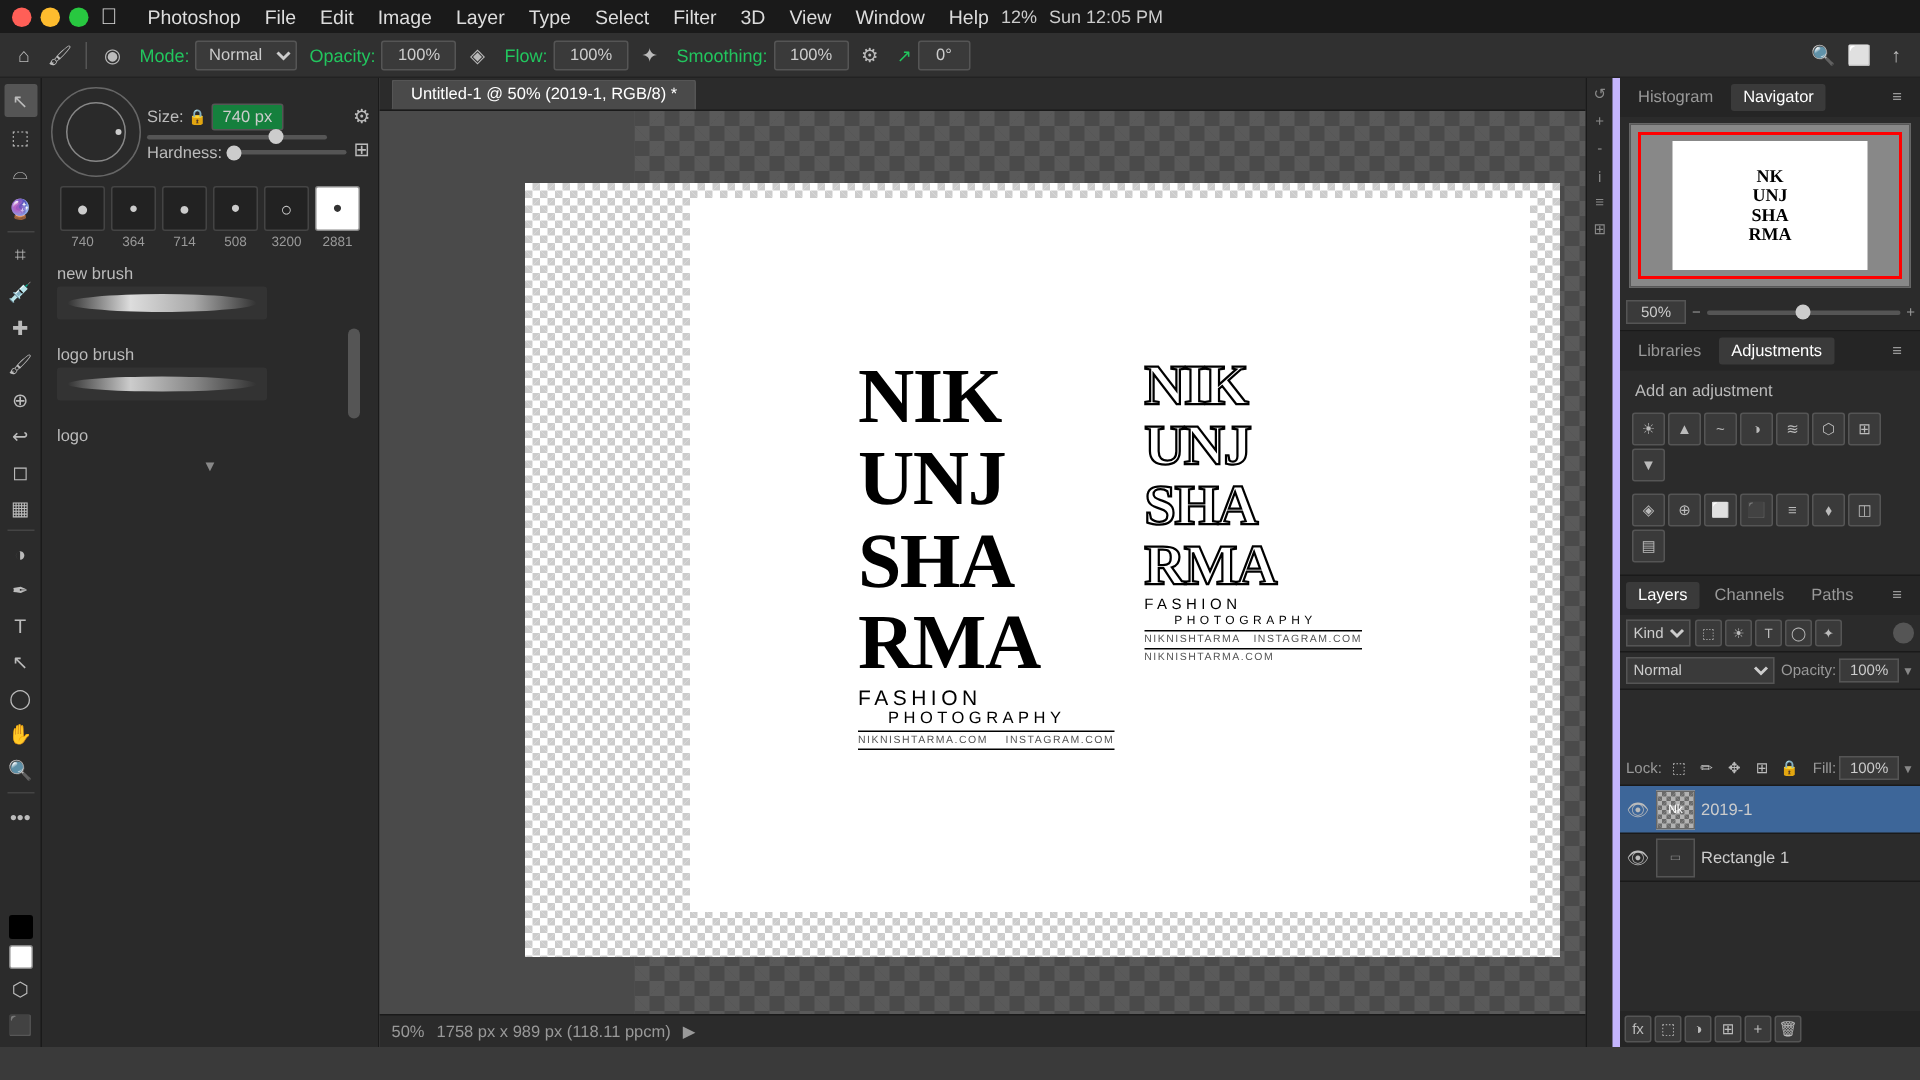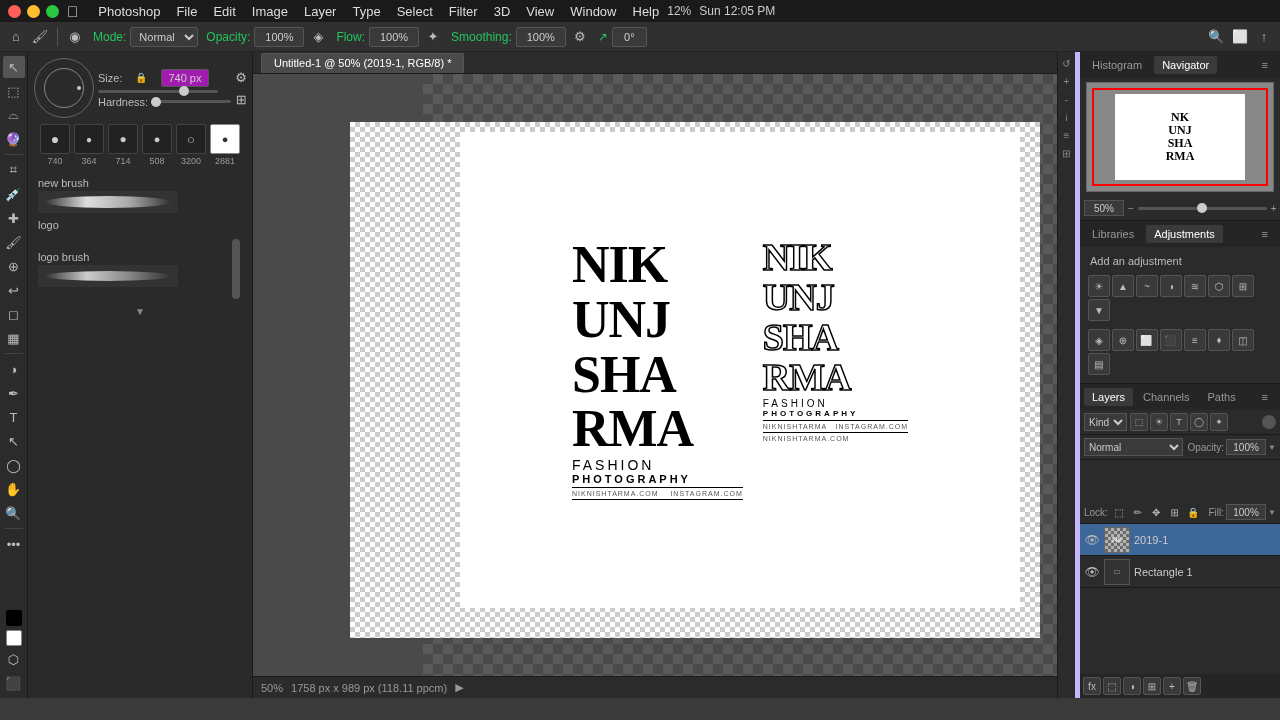--- a/index.html
+++ b/index.html
@@ -57,21 +57,21 @@
 
     
     #brush-panel {
       width: 225px; background: #2a2a2a; border-right: 1px solid #1a1a1a;
       flex-shrink: 0; padding: 6px;
     }
     .brush-panel-header {
       display: flex; align-items: center; justify-content: space-between; margin-bottom: 6px;
     }
     .brush-size-label { color: #bbb; font-size: 11px; }
-    .brush-size-input { width: 48px; height: 18px; background: #a21caf; border: 1px solid #555; color: #ccc; font-size: 11px; text-align: center; border-radius: 2px; }
+    .brush-size-input { width: 48px; height: 18px; background: #15803d; border: 1px solid #555; color: #ccc; font-size: 11px; text-align: center; border-radius: 2px; }
     .brush-hardness-label { color: #bbb; font-size: 11px; }
     .brush-preset-row {
       display: flex; gap: 4px; margin-bottom: 8px; justify-content: center;
     }
     .brush-preset { text-align: center; cursor: pointer; }
     .brush-preset-icon {
       width: 30px; height: 30px; background: #222; border: 1px solid #444;
       border-radius: 2px; display: flex; align-items: center; justify-content: center;
       color: #ccc; font-size: 8px;
     }
@@ -141,21 +141,21 @@
       line-height: 1.05; color: #000; letter-spacing: -1px;
       text-align: left;
     }
     .logo-text-outline {
       font-family: 'Georgia', serif; font-size: 52px; font-weight: 900;
       line-height: 1.05; color: transparent;
       -webkit-text-stroke: 1.5px #000;
       letter-spacing: -1px; text-align: left;
     }
     .fashion-text { font-size: 14px; font-weight: 400; letter-spacing: 3px; color: #000; font-family: 'Helvetica Neue', Arial, sans-serif; }
-    .photography-text { font-size: 11px; font-weight: 700; letter-spacing: 3px; color: #000; font-family: 'Helvetica Neue', Arial, sans-serif; }
+    .photography-text { font-size: 11px; font-weight: 400; letter-spacing: 3px; color: #000; font-family: 'Helvetica Neue', Arial, sans-serif; margin-left: 20px; }
     .small-text { font-size: 7px; color: #555; font-family: 'Helvetica Neue', Arial, sans-serif; letter-spacing: 1px; }
     .logo-block { display: flex; flex-direction: column; }
     .divider-line { width: 100%; height: 1px; background: #000; margin: 2px 0; }
 
     
     #status-bar {
       height: 22px; background: #2b2b2b; border-top: 1px solid #1a1a1a;
       display: flex; align-items: center; padding: 0 8px; gap: 8px;
     }
     .status-item { font-size: 11px; color: #999; }
@@ -325,21 +325,21 @@
   </div>
 
   <div id="brush-panel">
     <div class="brush-panel-header">
       <div style="display:flex; align-items:center; gap:4px;">
         <div style="width:60px; height:60px; border-radius:50%; border:1px solid #666; background:#2a2a2a; display:flex; align-items:center; justify-content:center; position:relative;">
           <div style="width:4px; height:4px; background:#ccc; border-radius:50%; position:absolute; right:12px; top:50%; transform:translateY(-50%);"></div>
           <div style="width:40px; height:40px; border-radius:50%; border:1px solid #888;"></div>
         </div>
         <div style="display:flex; flex-direction:column; gap:3px;">
-          <div style="display:flex; align-items:center; gap:13px;">
+          <div style="display:flex; align-items:center; gap:3px;">
             <span class="brush-size-label">Size:</span>
             <span style="color:#bbb; font-size:10px;">🔒</span>
             <input class="brush-size-input" type="text" value="740 px" style="">
           </div>
           <input type="range" style="width: 120px;" value="74" min="0" max="100">
           <div style="display:flex; align-items:center; gap:3px;">
             <span class="brush-hardness-label">Hardness:</span>
             <input type="range" style="width: 80px;" value="0" min="0" max="100">
           </div>
         </div>
@@ -392,31 +392,31 @@
     <div class="brush-list-item">
       <div style="flex:1;">
         <div class="brush-list-name">new brush</div>
         <div class="brush-stroke-preview">
           <div class="brush-stroke-line" style="height:12px; background:linear-gradient(to right, transparent, #ddd, #aaa, transparent);"></div>
         </div>
       </div>
     </div>
     <div class="brush-list-item">
       <div style="flex:1;">
-        <div class="brush-list-name">logo</div>
-      </div>
-    </div>
-    <div class="brush-list-item">
-      <div style="flex:1;">
         <div class="brush-list-name">logo brush</div>
         <div class="brush-stroke-preview">
           <div class="brush-stroke-line" style="height:10px; background:linear-gradient(to right, transparent, #ccc, #888, transparent);"></div>
         </div>
       </div>
       <div class="brush-scroll-indicator"></div>
+    </div>
+    <div class="brush-list-item">
+      <div style="flex:1;">
+        <div class="brush-list-name">logo</div>
+      </div>
     </div>
 
     <div style="display:flex; justify-content:center; margin-top:4px;">
       <div style="color:#888; font-size:10px;">▼</div>
     </div>
   </div>
 
   <div id="canvas-area">
 
     <div id="tab-bar">

